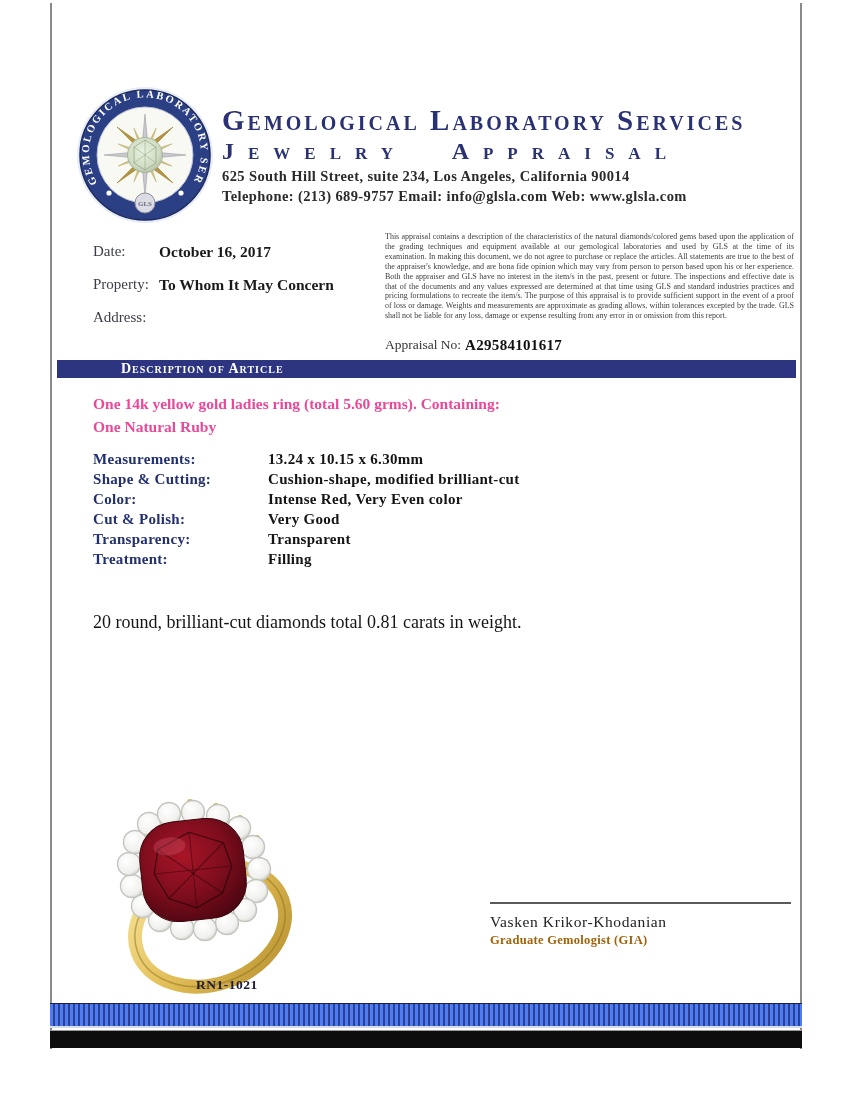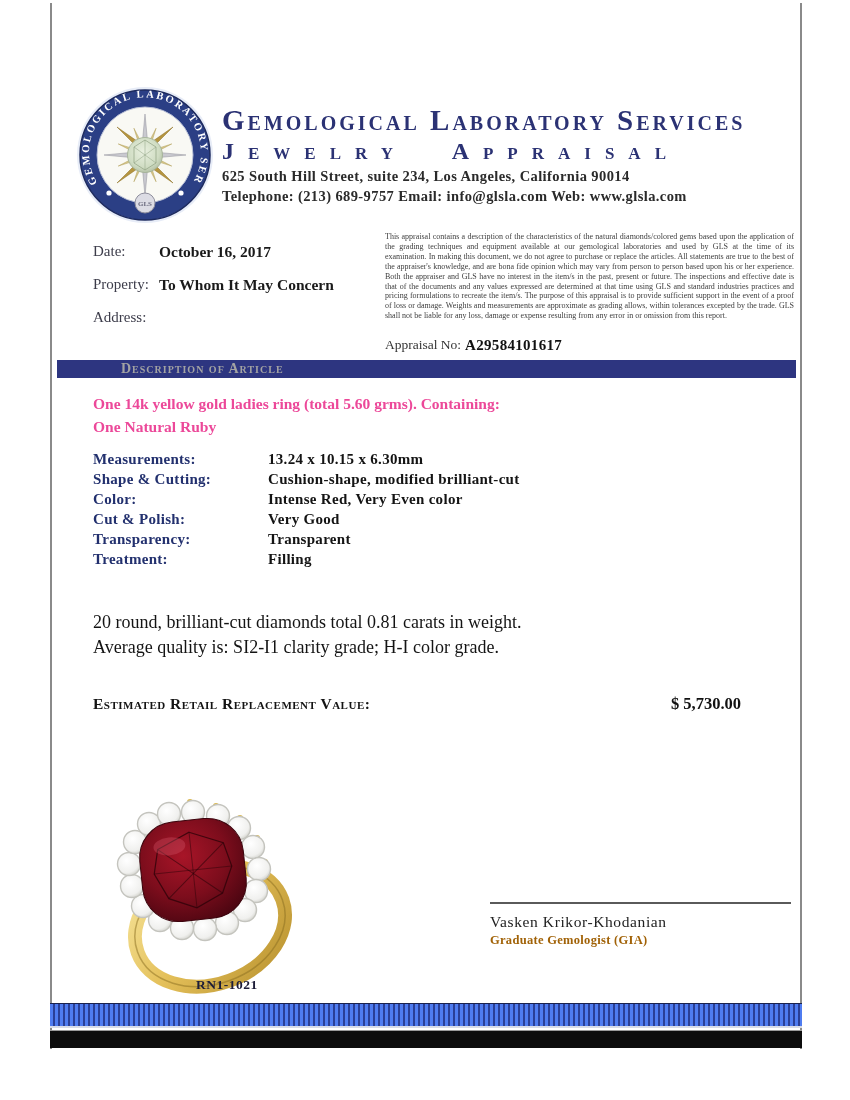--- a/index.html
+++ b/index.html
@@ -71,21 +71,21 @@
   .section-bar {
     position: absolute; left: 57px; top: 360px; width: 739px; height: 18px;
     background: #2d3580;
     display: flex; align-items: center;
   }
   .section-bar-title {
     font-variant: small-caps;
     font-weight: bold;
     font-size: 14px;
     letter-spacing: 1px;
-    color: #a3a3a3;
+    color: #ffffff;
     padding-left: 64px;
     line-height: 1;
   }
 
   
   .intro { position: absolute; left: 93px; top: 392px; width: 600px; }
   .intro div { font-size: 15.5px; font-weight: bold; color: #ec4899; line-height: 23px; }
 
   .specs { position: absolute; left: 93px; top: 451px; width: 620px; }
   .spec-row { display: flex; height: 20px; align-items: baseline; }
@@ -258,27 +258,22 @@
       <span class="spec-value">Transparent</span>
     </div>
     <div class="spec-row">
       <span class="spec-label">Treatment:</span>
       <span class="spec-value">Filling</span>
     </div>
   </div>
 
   <div class="diamonds">
     <div>20 round, brilliant-cut diamonds total 0.81 carats in weight.</div>
-    <div>Average quality is: SI2-I1 clarity grade; H-I color grade.</div>
-  </div>
-
-  <div class="value-row">
-    <span class="value-label">Estimated Retail Replacement Value:</span>
-    <span class="value-amount">$ 5,730.00</span>
-  </div>
+  </div>
+
 
   <div class="ring-photo">
     <svg width="262" height="214" viewBox="0 0 262 214">
       <defs>
         <linearGradient id="goldBand" x1="0%" y1="0%" x2="100%" y2="100%">
           <stop offset="0%" stop-color="#f6e49a"></stop>
           <stop offset="45%" stop-color="#e4c05a"></stop>
           <stop offset="100%" stop-color="#b9922f"></stop>
         </linearGradient>
         <radialGradient id="rubyGrad" cx="42%" cy="35%" r="75%">

